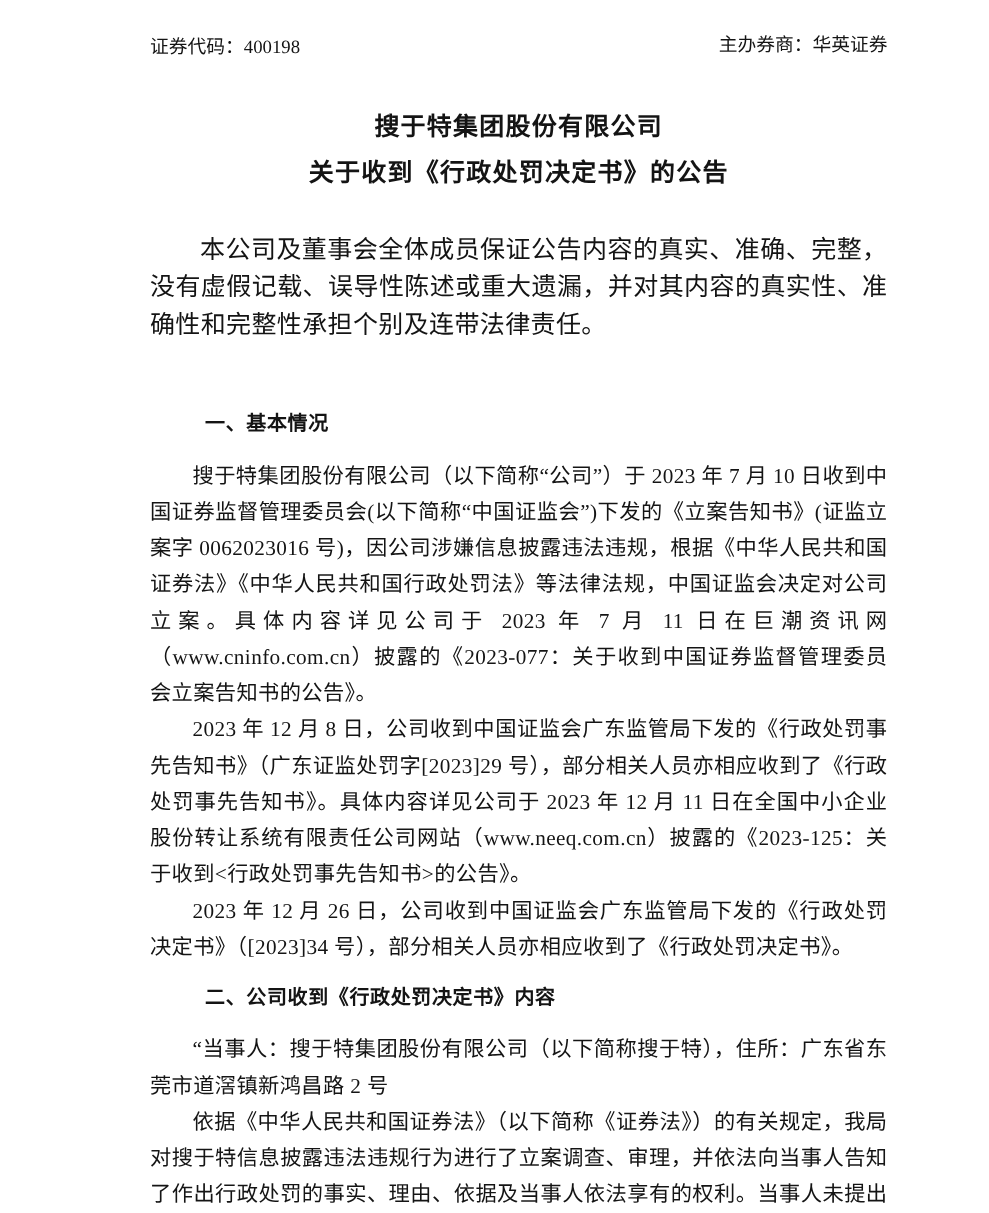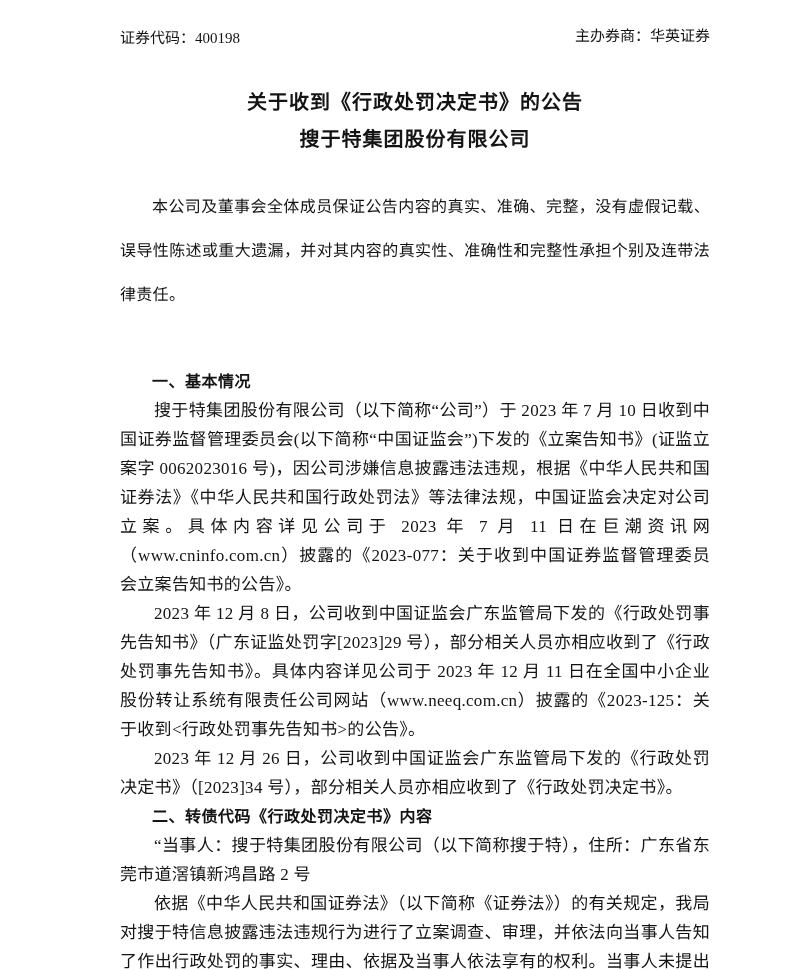--- a/index.html
+++ b/index.html
@@ -37,37 +37,37 @@
     text-align: center;
     font-size: 20px;
     font-weight: bold;
     line-height: 37px;
     letter-spacing: 1px;
   }
   .title-line { display: block; }
   
   .disclaimer {
     margin: 27px 0 0 0;
-    font-size: 16px;
-    line-height: 44px;
+    font-size: 20px;
+    line-height: 30px;
     letter-spacing: 0.3px;
     text-indent: 2em;
     text-align: justify;
   }
   
   .para {
     margin: 0;
     font-size: 17px;
     line-height: 29px;
     letter-spacing: 0.3px;
     text-indent: 2em;
     text-align: justify;
   }
   .sec-heading {
-    margin: 0;
+    margin: 12px;
     font-size: 16px;
     font-weight: bold;
     line-height: 29px;
     letter-spacing: 0.5px;
     text-indent: 2em;
     font-family: "Liberation Sans", "DejaVu Sans", sans-serif;
   }
   .sec-heading.first {
     margin-top: 50px;
   }
@@ -78,30 +78,30 @@
 <div class="page">
 
   <div class="doc-header">
     <div class="hrow">
       <span class="hcell c1">证券代码：400198</span>
       <span class="hcell c3">主办券商：华英证券</span>
     </div>
   </div>
 
   <h1 class="doc-title">
+    <span class="title-line">搜于特集团股份有限公司</span>
     <span class="title-line">关于收到《行政处罚决定书》的公告</span>
-    <span class="title-line">搜于特集团股份有限公司</span>
   </h1>
 
   <p class="disclaimer">本公司及董事会全体成员保证公告内容的真实、准确、完整，没有虚假记载、误导性陈述或重大遗漏，并对其内容的真实性、准确性和完整性承担个别及连带法律责任。</p>
 
   <div class="doc-body">
     <p class="sec-heading first">一、基本情况</p>
     <p class="para">搜于特集团股份有限公司（以下简称“公司”）于 2023 年 7 月 10 日收到中国证券监督管理委员会(以下简称“中国证监会”)下发的《立案告知书》(证监立案字 0062023016 号)，因公司涉嫌信息披露违法违规，根据《中华人民共和国证券法》《中华人民共和国行政处罚法》等法律法规，中国证监会决定对公司立案。具体内容详见公司于 2023 年 7 月 11 日在巨潮资讯网（www.cninfo.com.cn）披露的《2023-077：关于收到中国证券监督管理委员会立案告知书的公告》。</p>
     <p class="para">2023 年 12 月 8 日，公司收到中国证监会广东监管局下发的《行政处罚事先告知书》（广东证监处罚字[2023]29 号），部分相关人员亦相应收到了《行政处罚事先告知书》。具体内容详见公司于 2023 年 12 月 11 日在全国中小企业股份转让系统有限责任公司网站（www.neeq.com.cn）披露的《2023-125：关于收到&lt;行政处罚事先告知书&gt;的公告》。</p>
     <p class="para">2023 年 12 月 26 日，公司收到中国证监会广东监管局下发的《行政处罚决定书》（[2023]34 号），部分相关人员亦相应收到了《行政处罚决定书》。</p>
-    <p class="sec-heading">二、转债代码《行政处罚决定书》内容</p>
+    <p class="sec-heading">二、公司收到《行政处罚决定书》内容</p>
     <p class="para">“当事人：搜于特集团股份有限公司（以下简称搜于特），住所：广东省东莞市道滘镇新鸿昌路 2 号</p>
     <p class="para">依据《中华人民共和国证券法》（以下简称《证券法》）的有关规定，我局对搜于特信息披露违法违规行为进行了立案调查、审理，并依法向当事人告知了作出行政处罚的事实、理由、依据及当事人依法享有的权利。当事人未提出陈述、申辩意见，也未要求听证。本案现已调查、审理终结。</p>
     <p class="para">经查明，搜于特存在以下违法事实：</p>
   </div>
 
 </div>
 
 </body></html>

